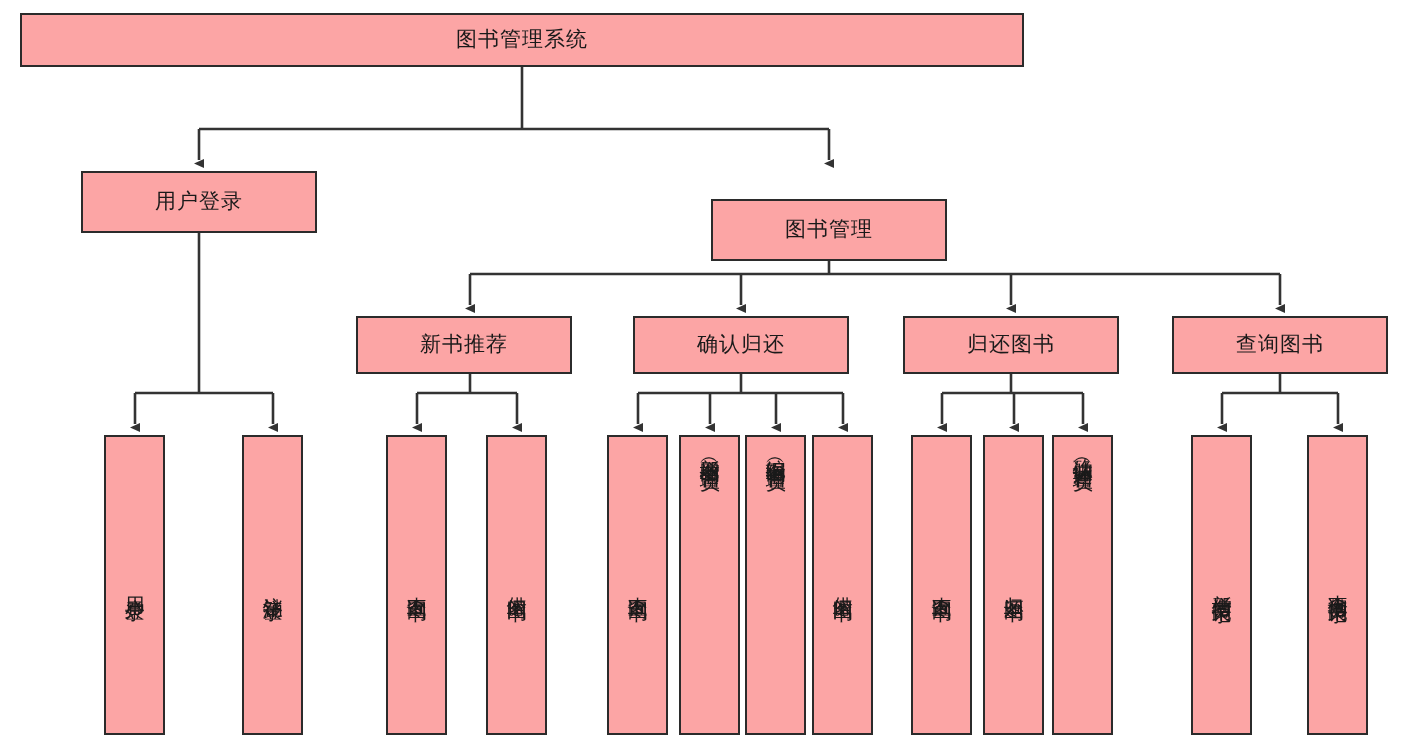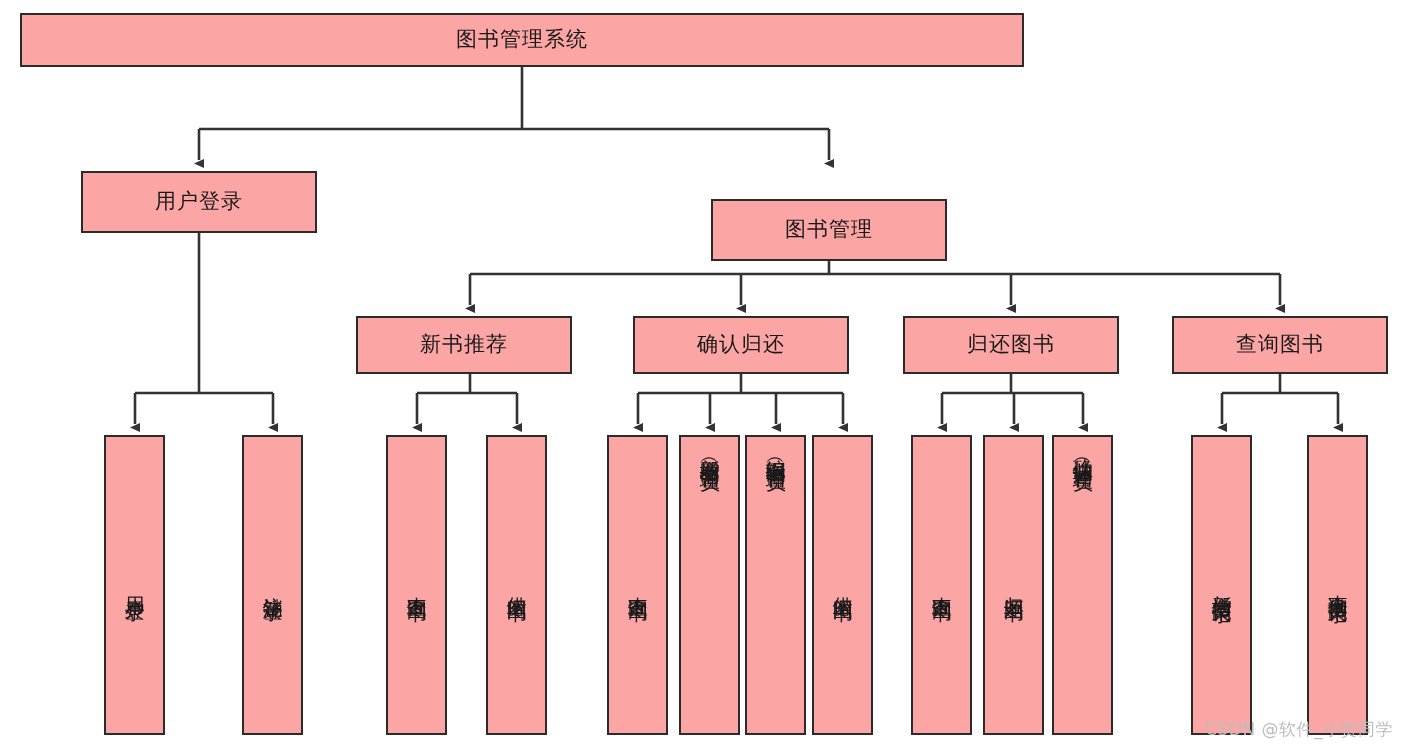--- a/index.html
+++ b/index.html
@@ -181,14 +181,13 @@
         <span class="label">确认归还（管理员）</span>
       </div>
       <div class="node v center" style="left: 1191px; top: 435px; width: 61px; height: 300px;">
         <span class="label">新增借阅记录</span>
       </div>
       <div class="node v center" style="left: 1307px; top: 435px; width: 61px; height: 300px;">
         <span class="label">查询借阅记录</span>
       </div>
     </div>
 
-  <div class="watermark">CSDN @软件_小贺同学</div>
 </div>
 
 </body></html>

